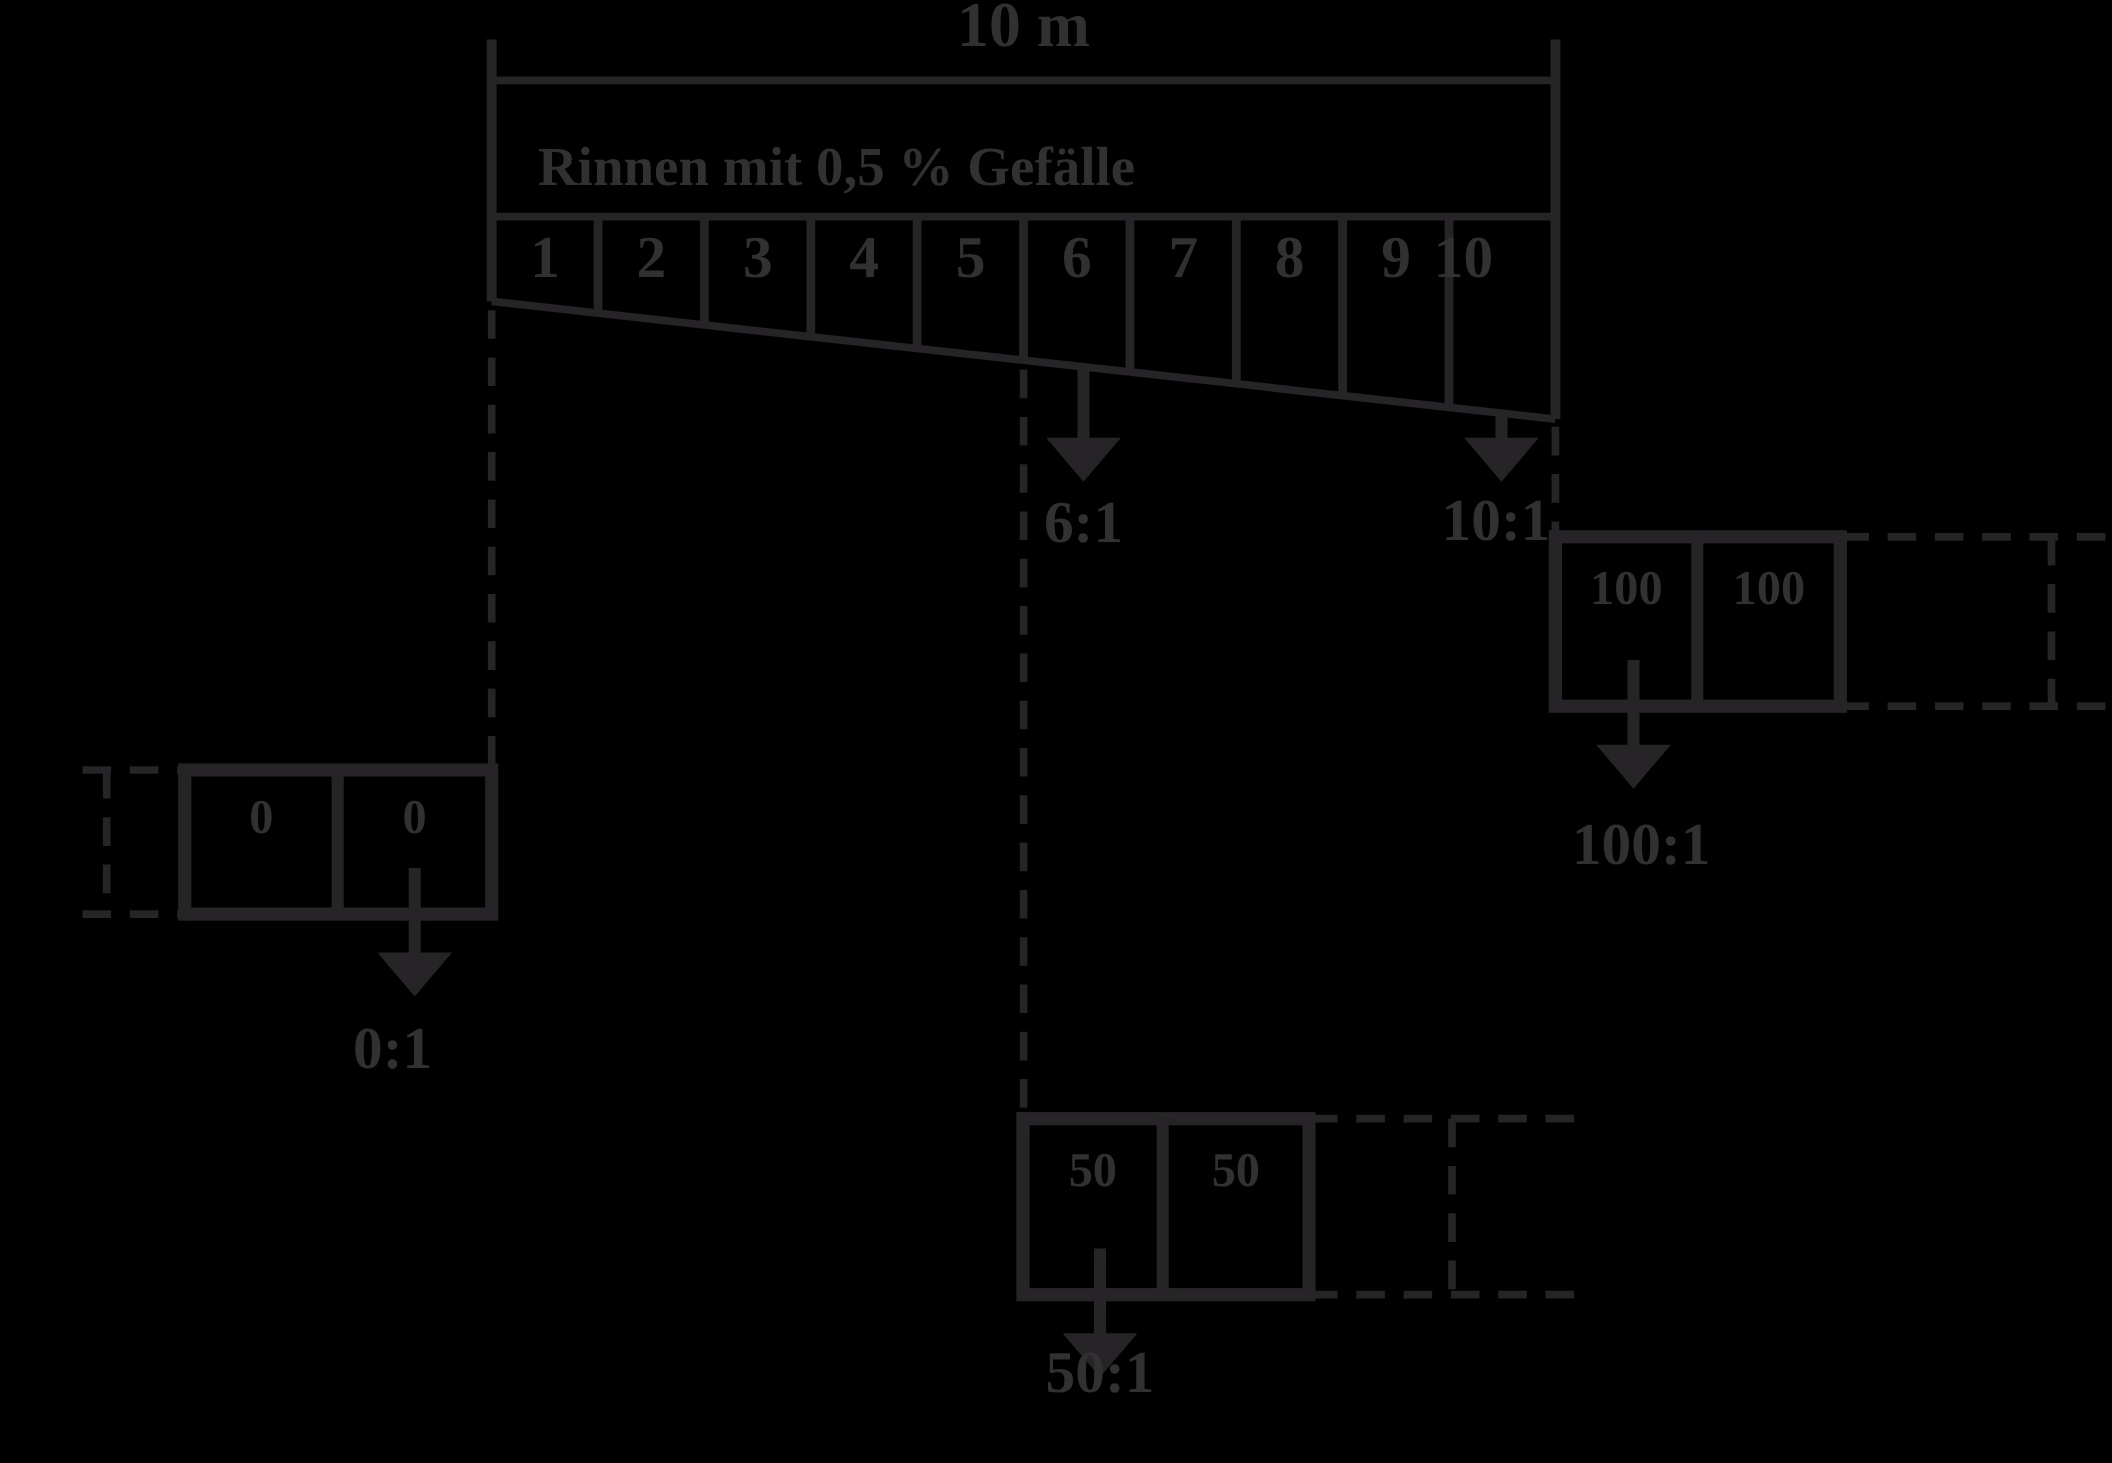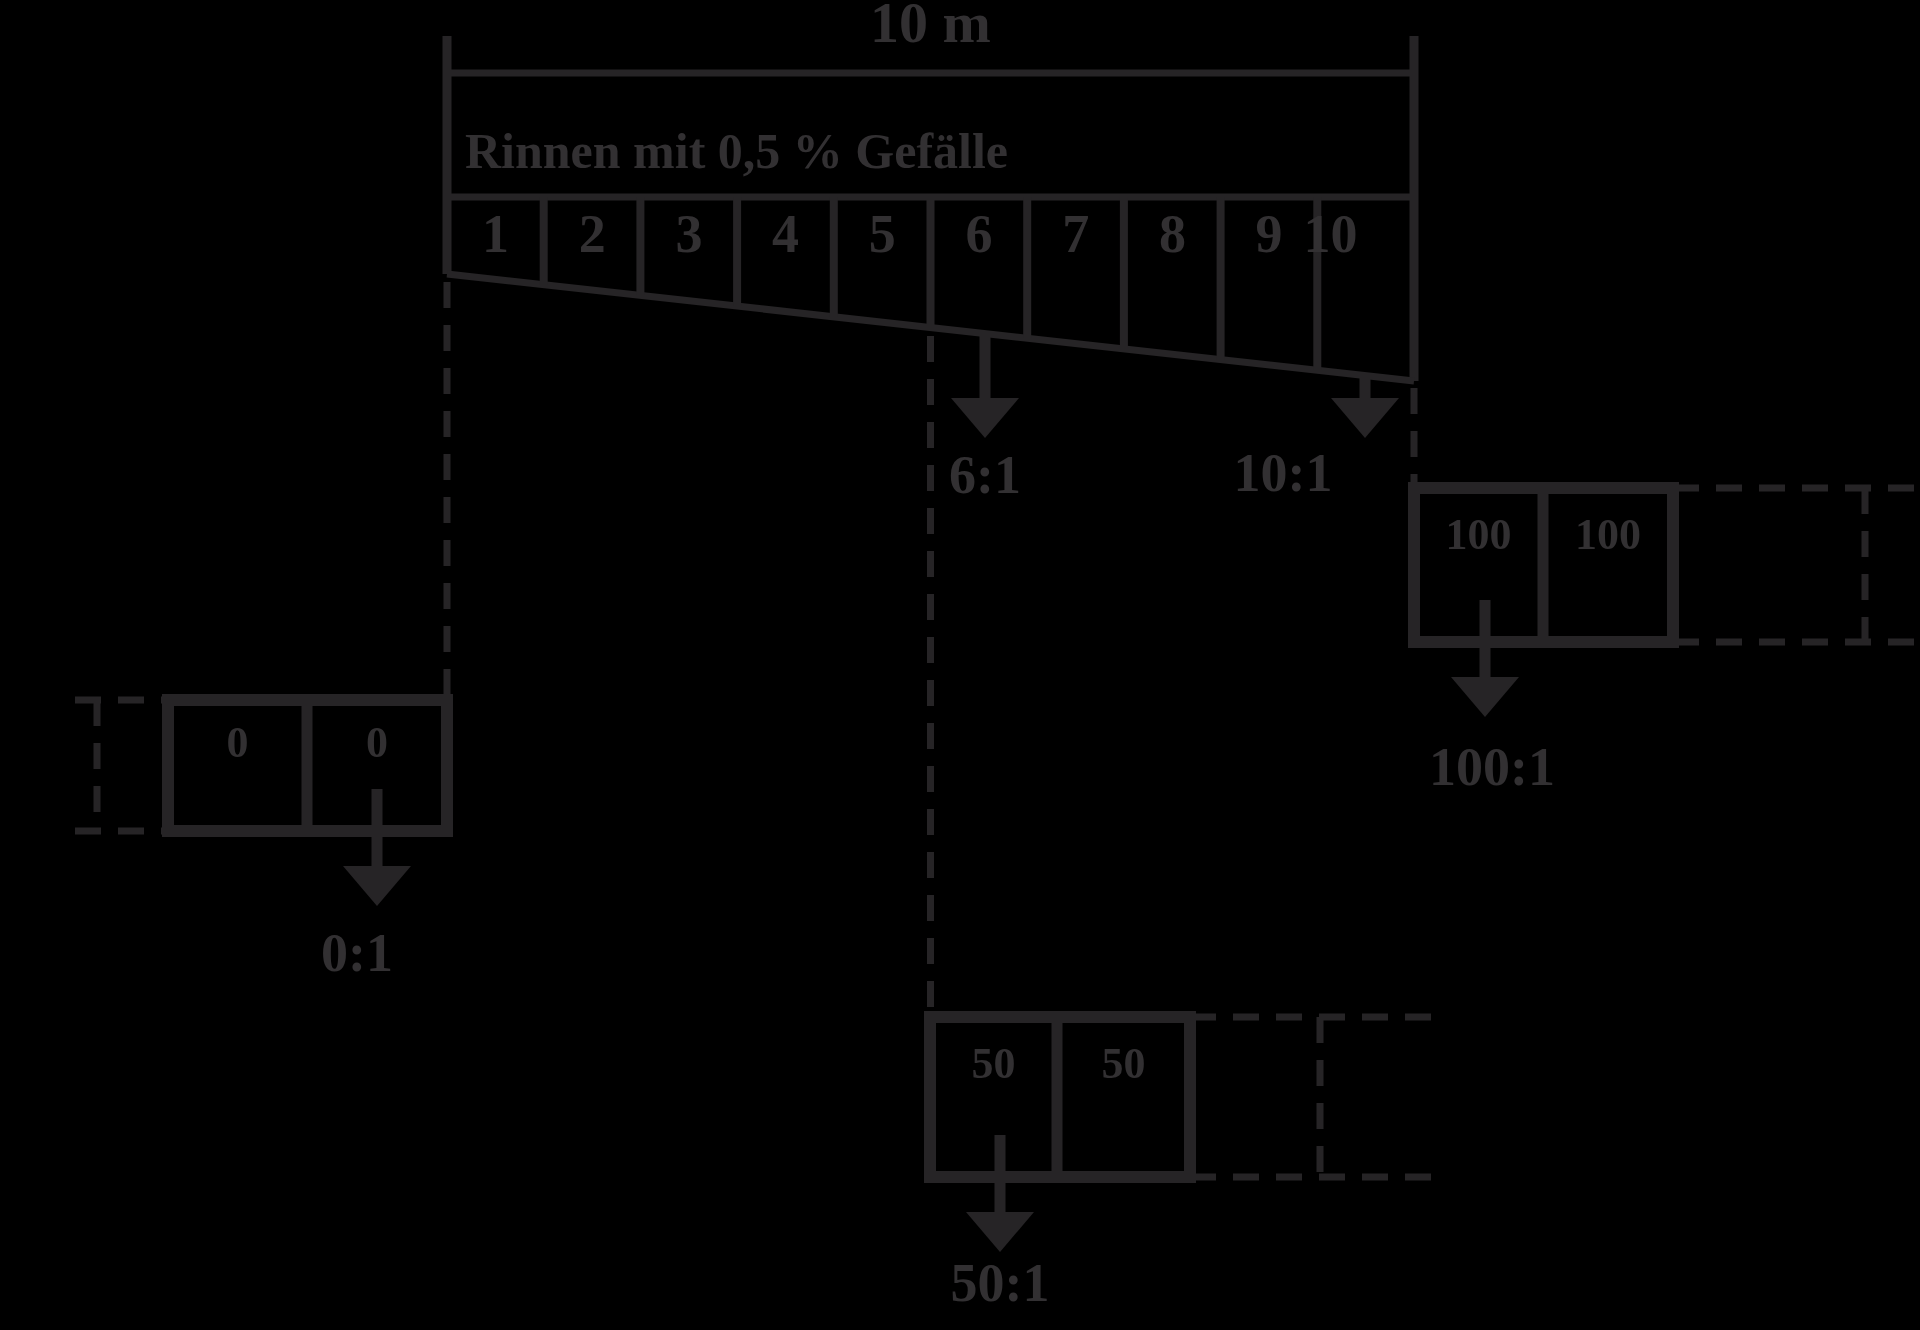--- a/index.html
+++ b/index.html
@@ -20,21 +20,21 @@
   .stroke{stroke:var(--line);fill:none;}
   .fill{fill:var(--line);stroke:none;}
   .lbl{
     position:absolute;
     color:var(--text);
     font-weight:700;
     white-space:nowrap;
   }
   .center{text-align:center;}
   .dim-label{left:447px;width:967px;top:-6px;font-size:58px;line-height:58px;}
-  .run-title{left:465px;top:124px;font-size:50px;line-height:54px;}
+  .run-title{left:489px;top:124px;font-size:50px;line-height:54px;}
   .cell-label{top:206px;width:97px;font-size:54px;line-height:56px;}
   .arrow-label{font-size:54px;line-height:54px;transform:translateX(-50%);text-align:center;}
   .flat-title{left:3px;top:641px;font-size:49px;line-height:54px;}
   .det-cell{font-size:44px;line-height:54px;}
 </style>
 </head>
 <body>
 
 <div id="canvas">
 
@@ -130,27 +130,27 @@
   <div class="lbl cell-label center" style="left:640.4px">3</div>
   <div class="lbl cell-label center" style="left:737.1px">4</div>
   <div class="lbl cell-label center" style="left:833.8px">5</div>
   <div class="lbl cell-label center" style="left:930.5px">6</div>
   <div class="lbl cell-label center" style="left:1027.2px">7</div>
   <div class="lbl cell-label center" style="left:1123.9px">8</div>
   <div class="lbl cell-label center" style="left:1220.6px">9</div>
   <div class="lbl cell-label center" style="left:1282px">10</div>
 
   <div class="lbl arrow-label" style="left:985px;top:448px">6:1</div>
-  <div class="lbl arrow-label" style="left:1283px;top:446px">10:1</div>
+  <div class="lbl arrow-label" style="left:1360px;top:446px">10:1</div>
 
   <div class="lbl det-cell center" style="left:168px;width:139px;top:716px">0</div>
   <div class="lbl det-cell center" style="left:307px;width:140px;top:716px">0</div>
   <div class="lbl arrow-label" style="left:357px;top:926px">0:1</div>
 
   <div class="lbl det-cell center" style="left:930px;width:127px;top:1037px">50</div>
   <div class="lbl det-cell center" style="left:1057px;width:133px;top:1037px">50</div>
-  <div class="lbl arrow-label" style="left:1000px;top:1256px">50:1</div>
+  <div class="lbl arrow-label" style="left:1000px;top:1220px">50:1</div>
 
   <div class="lbl det-cell center" style="left:1414px;width:129px;top:508px">100</div>
   <div class="lbl det-cell center" style="left:1543px;width:130px;top:508px">100</div>
   <div class="lbl arrow-label" style="left:1492px;top:740px">100:1</div>
 
 </div>
 
 </body></html>

